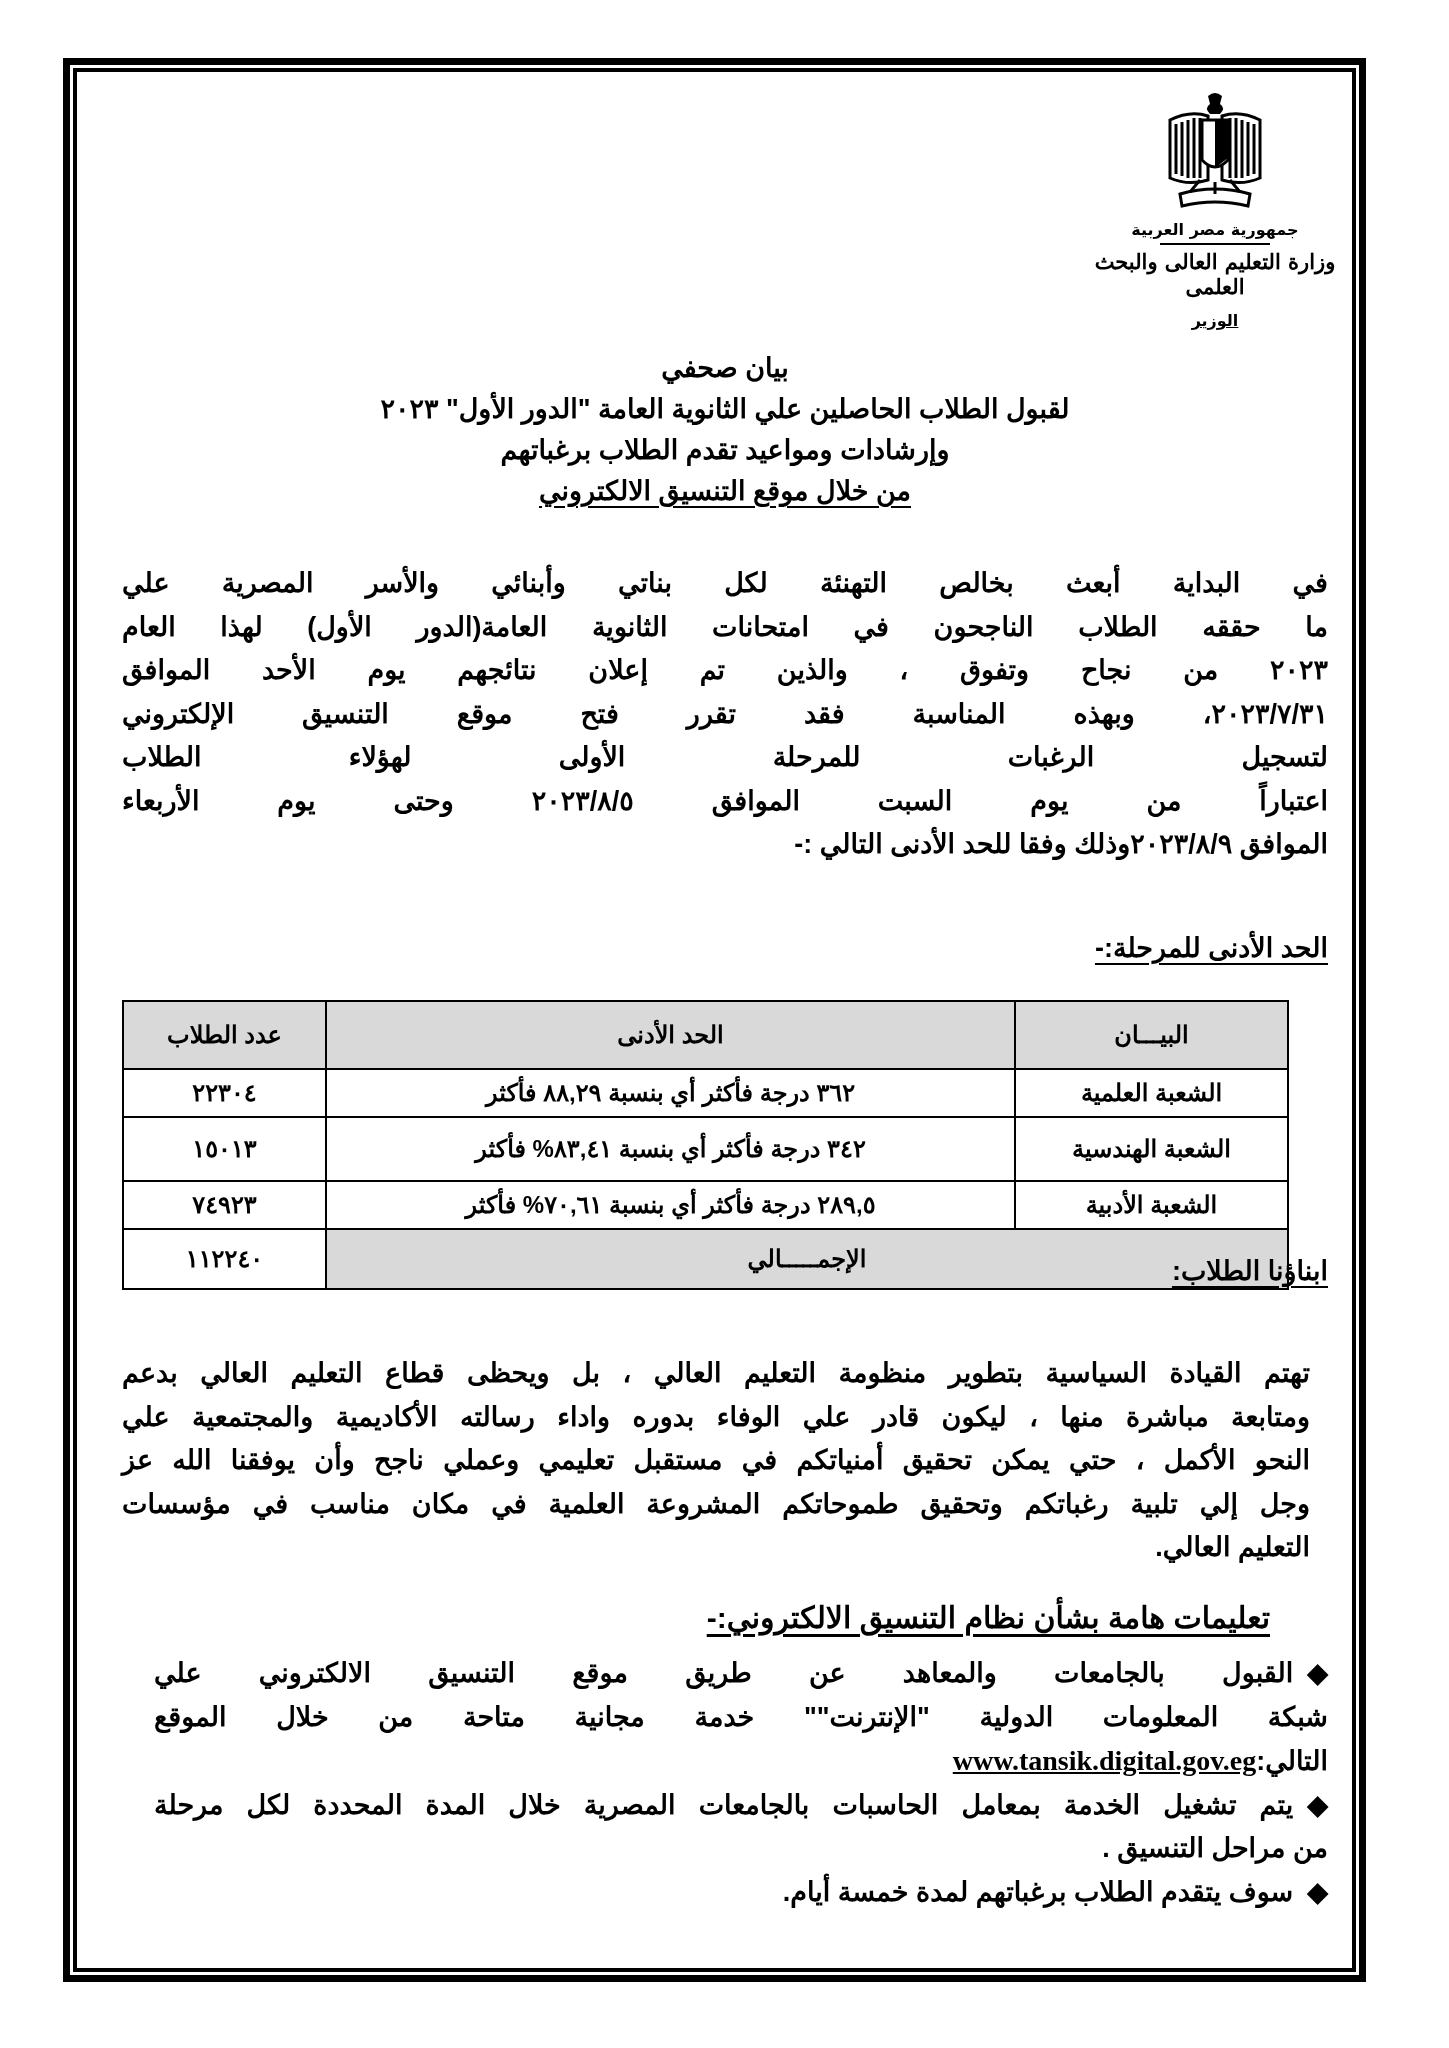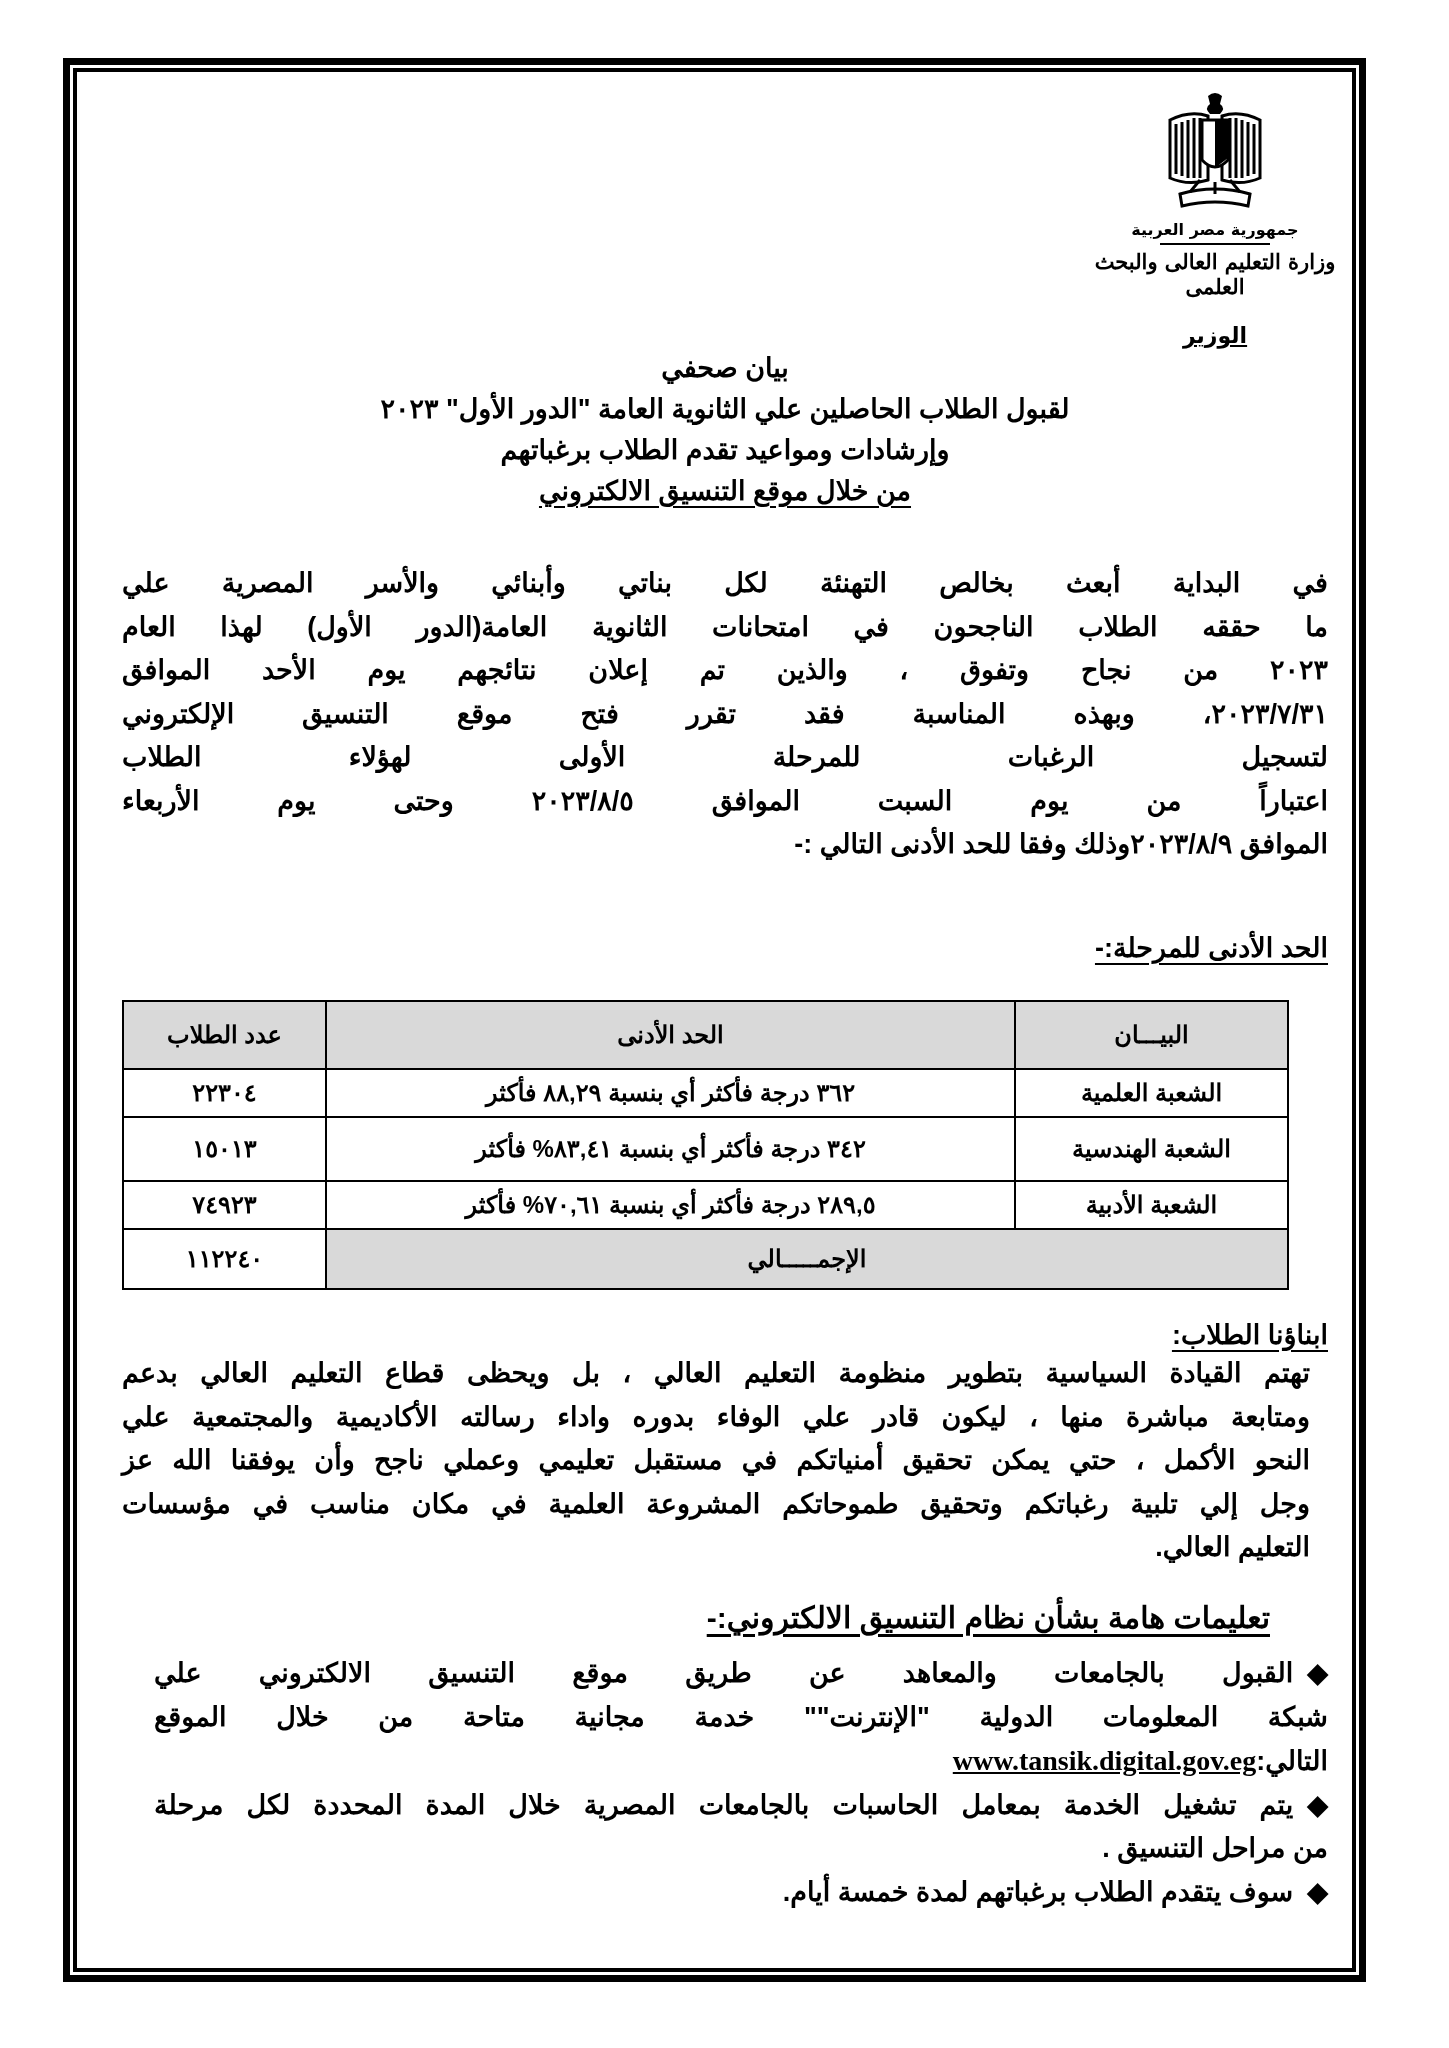--- a/index.html
+++ b/index.html
@@ -9,21 +9,21 @@
                  border: 7px solid #000; box-sizing: border-box; }
   .frame-inner { position: absolute; left: 73px; top: 68px; width: 1283px; height: 1904px;
                  border: 4px solid #000; box-sizing: border-box; }
   .content { position: absolute; left: 100px; top: 80px; width: 1250px; direction: rtl; }
 
   .header-block { position: absolute; right: 0; top: 10px; width: 270px; text-align: center; }
   .emblem { width: 110px; height: 130px; margin: 0 auto; }
   .republic { font-size: 16px; font-weight: bold; margin-top: 0; }
   .republic-rule { width: 110px; height: 2px; background: #000; margin: 4px auto; }
   .ministry { font-size: 21px; font-weight: bold; letter-spacing: 0px; font-family: "DejaVu Serif", serif; }
-  .minister { font-size: 22px; font-weight: bold; text-decoration: underline; margin-top: 24px; }
+  .minister { font-size: 16px; font-weight: bold; text-decoration: underline; margin-top: 12px; }
 
   .title-block { position: absolute; left: 0; right: 0; top: 268px; text-align: center; }
   .title-line { font-size: 27px; font-weight: bold; line-height: 41px; font-family: "Liberation Sans", sans-serif; }
   .title-line.u { text-decoration: underline; text-underline-offset: 6px; }
 
   .para { position: absolute; left: 22px; right: 22px; font-size: 27px; font-weight: bold; line-height: 43.5px;
           text-align: justify; text-align-last: right; font-family: "Liberation Sans", sans-serif; }
   .para .ln { display: block; text-align: justify; text-align-last: justify; }
   .para .ln.last { text-align-last: right; }
 
@@ -114,21 +114,21 @@
       <td>٢٨٩,٥ درجة فأكثر أي بنسبة ٧٠,٦١% فأكثر</td>
       <td class="count">٧٤٩٢٣</td>
     </tr>
     <tr class="total">
       <td class="total-label" colspan="2">الإجمـــــالي</td>
       <td class="count">١١٢٢٤٠</td>
     </tr>
   </tbody>
     </table>
 
-  <div class="section-heading" style="top: 1239px; margin-left: 44px;">ابناؤنا الطلاب:</div>
+  <div class="section-heading" style="top: 1175px; margin-left: 44px;">ابناؤنا الطلاب:</div>
 
   <div class="para" style="top: 1272px; right: 40px;">
     <span class="ln">تهتم القيادة السياسية بتطوير منظومة التعليم العالي ، بل ويحظى قطاع التعليم العالي بدعم</span>
     <span class="ln">ومتابعة مباشرة منها ، ليكون قادر علي الوفاء بدوره واداء رسالته الأكاديمية والمجتمعية علي</span>
     <span class="ln">النحو الأكمل ، حتي يمكن تحقيق أمنياتكم في مستقبل تعليمي وعملي ناجح وأن يوفقنا الله عز</span>
     <span class="ln">وجل إلي تلبية رغباتكم وتحقيق طموحاتكم المشروعة العلمية في مكان مناسب في مؤسسات</span>
     <span class="ln last">التعليم العالي.</span>
   </div>
 
   <div class="section-heading" style="top: 1520px; right: 80px; font-size: 30px;">تعليمات هامة بشأن نظام التنسيق الالكتروني:-</div>

